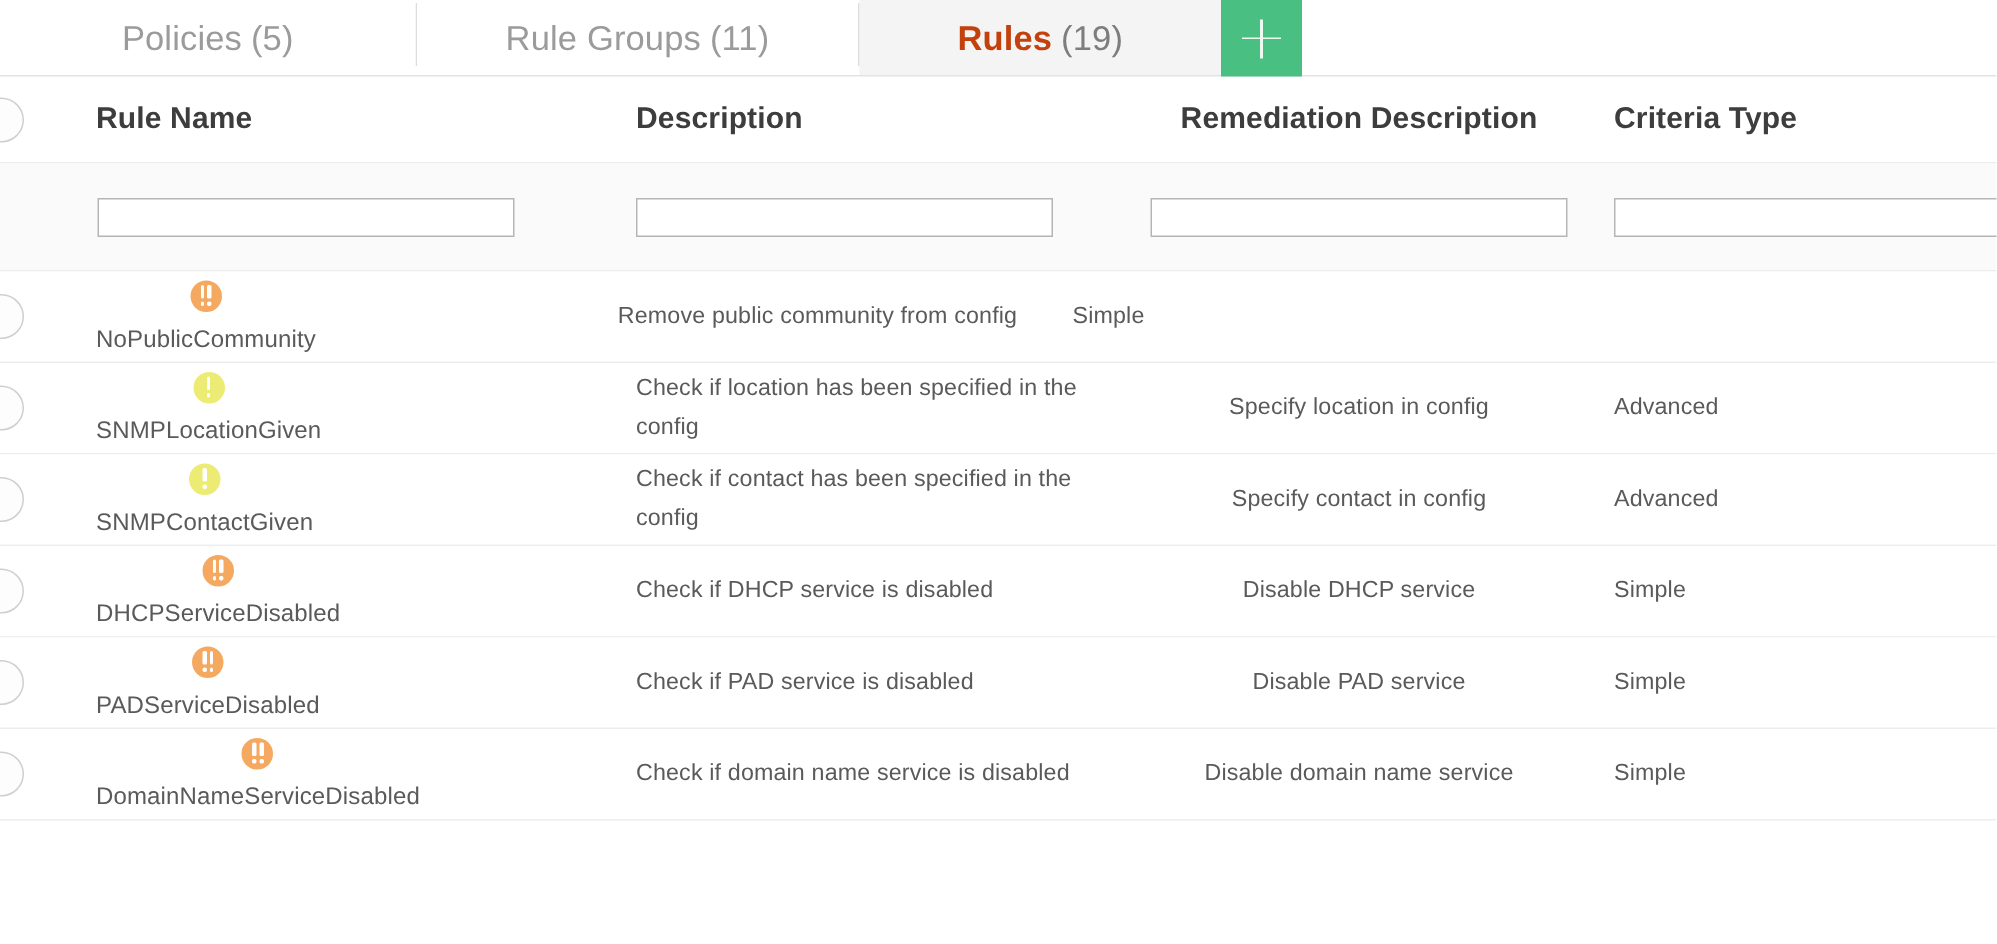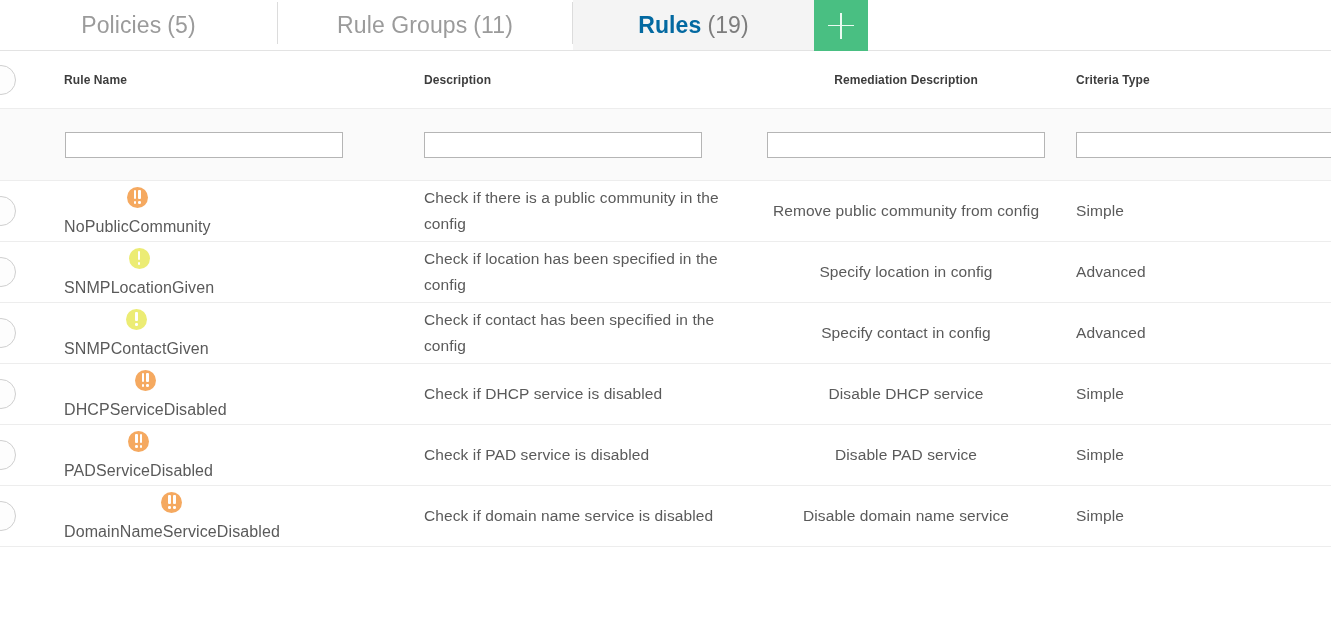--- a/index.html
+++ b/index.html
@@ -50,21 +50,21 @@
   }
   .tab .tab-count {
     color: #9b9b9b;
     font-weight: 400;
     margin-left: 6px;
   }
   .tab.active {
     background: #f4f4f4;
   }
   .tab.active .tab-label {
-    color: #0369a1;
+    color: #c2410c;
     font-weight: 700;
   }
   .tab.active .tab-count {
     color: #7d7d7d;
     font-weight: 400;
     text-align: center;
   }
   .tab-sep {
     width: 1px;
     background: #dcdcdc;
@@ -130,21 +130,21 @@
   .c-crit    { flex: 1 1 auto; }
 
   
   .row.header {
     height: 58px;
     border-bottom: 1px solid #ededed;
     background: #ffffff;
   }
   .row.header .cell { align-items: center; }
   .th {
-    font-size: 12px;
+    font-size: 20px;
     font-weight: 700;
     color: #3d3d3d;
     letter-spacing: 0.1px;
   }
 
   
   .sel-circle {
     position: absolute;
     left: -14px;
     width: 30px;
@@ -307,23 +307,20 @@
           </div>
           <div class="cell c-name">
             <span class="rule-name-wrap">
               <span class="sev-icon sev-orange">
                 <span class="bang"></span>
                 <span class="bang"></span>
               </span>
               <span class="rule-name">NoPublicCommunity</span>
             </span>
           </div>
-          <div class="cell c-desc">
-            <span class="cell-text">Check if there is a public community in the config</span>
-          </div>
           <div class="cell c-remed">
             <span class="cell-text">Remove public community from config</span>
           </div>
           <div class="cell c-crit">
             <span class="cell-text">Simple</span>
           </div>
         </div>
         <div class="row data">
           <div class="cell c-check">
             <span class="sel-circle"></span>

